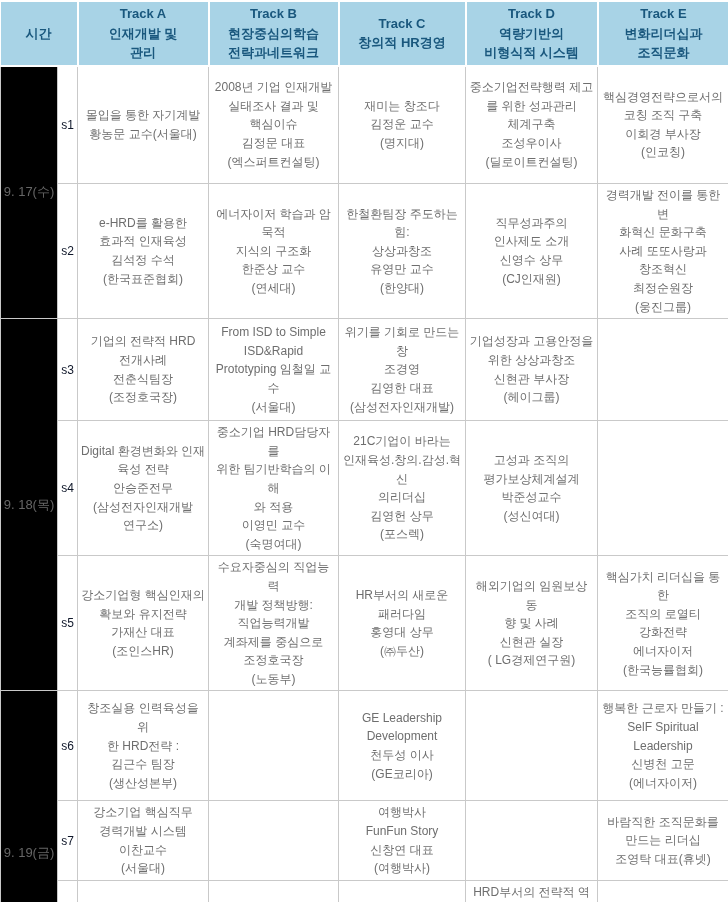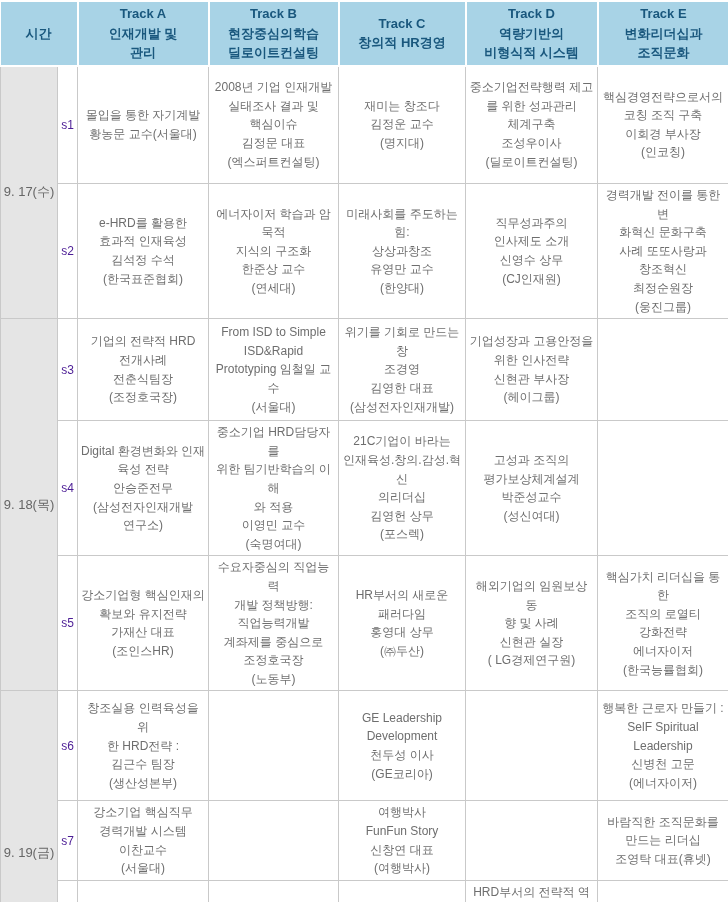--- a/index.html
+++ b/index.html
@@ -11,23 +11,23 @@
     background:#a8d3e6;color:#19577d;font-size:13px;font-weight:bold;
     text-align:center;vertical-align:middle;white-space:pre-line;
     border:2px solid #ffffff;line-height:1.5;padding:2px 2px;
   }
   th.hd-time{border-left:none;}
   th.hd-last{border-right:none;}
   tr.hrow{height:60px;}
   
   td{border:1px solid #c9c9c9;vertical-align:middle;text-align:center;}
   td.datec{
-    background:#e5e5e5;color:#666;font-size:13px;padding:0 2px;
+    background:#000000;color:#666;font-size:13px;padding:0 2px;
   }
-  td.sid{background:#fff;color:#4c1d95;font-size:12px;}
+  td.sid{background:#fff;color:#0f172a;font-size:12px;}
   td.cell{
     background:#fff;color:#6e6e6e;font-size:12px;line-height:1.55;
     white-space:pre-line;padding:2px 3px;word-break:break-word;
   }
   tr.r1{height:118px;} tr.r2{height:118px;} tr.r3{height:102px;}
   tr.r4{height:99px;}  tr.r5{height:115px;} tr.r6{height:110px;}
   tr.r7{height:78px;}  tr.r8{height:102px;}
 </style>
 </head>
 <body>
@@ -45,21 +45,21 @@
   </colgroup>
 
   <tbody>
         <tr class="hrow">
     <th class="hd hd-time" colspan="2">시간</th>
     <th class="hd">Track A
 인재개발 및
 관리</th>
     <th class="hd">Track B
 현장중심의학습
-딜로이트컨설팅</th>
+전략과네트워크</th>
     <th class="hd">Track C
 창의적 HR경영</th>
     <th class="hd">Track D
 역량기반의
 비형식적 시스템</th>
     <th class="hd hd-last">Track E
 변화리더십과
 조직문화</th>
   </tr>
 
@@ -89,21 +89,21 @@
   <tr class="r2">
     <td class="sid">s2</td>
     <td class="cell">e-HRD를 활용한
 효과적 인재육성
 김석정 수석
 (한국표준협회)</td>
     <td class="cell">에너자이저 학습과 암묵적
 지식의 구조화
 한준상 교수
 (연세대)</td>
-    <td class="cell">미래사회를 주도하는 힘:
+    <td class="cell">한철환팀장 주도하는 힘:
 상상과창조
 유영만 교수
 (한양대)</td>
     <td class="cell">직무성과주의
 인사제도 소개
 신영수 상무
 (CJ인재원)</td>
     <td class="cell">경력개발 전이를 통한 변
 화혁신 문화구축
 사례 또또사랑과
@@ -122,21 +122,21 @@
     <td class="cell">From ISD to Simple
 ISD&amp;Rapid
 Prototyping 임철일 교
 수
 (서울대)</td>
     <td class="cell">위기를 기회로 만드는 창
 조경영
 김영한 대표
 (삼성전자인재개발)</td>
     <td class="cell">기업성장과 고용안정을
-위한 인사전략
+위한 상상과창조
 신현관 부사장
 (헤이그룹)</td>
     <td class="cell"></td>
   </tr>
   <tr class="r4">
     <td class="sid">s4</td>
     <td class="cell">Digital 환경변화와 인재
 육성 전략
 안승준전무
 (삼성전자인재개발

